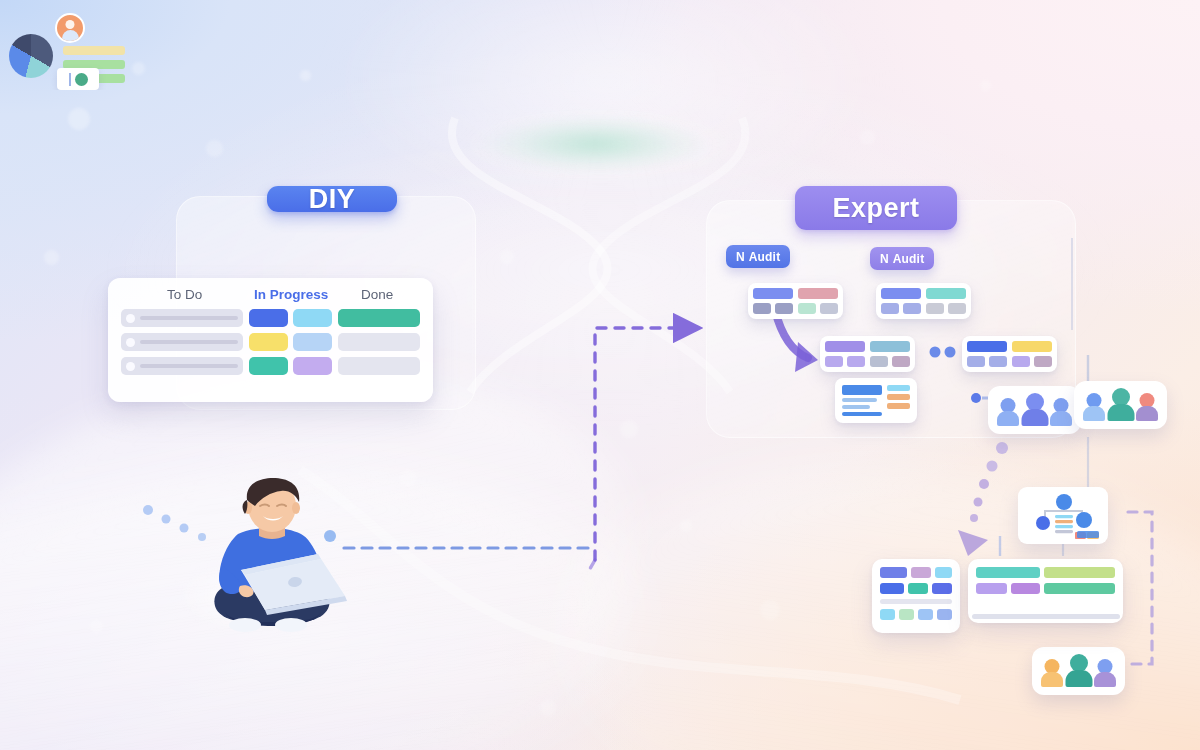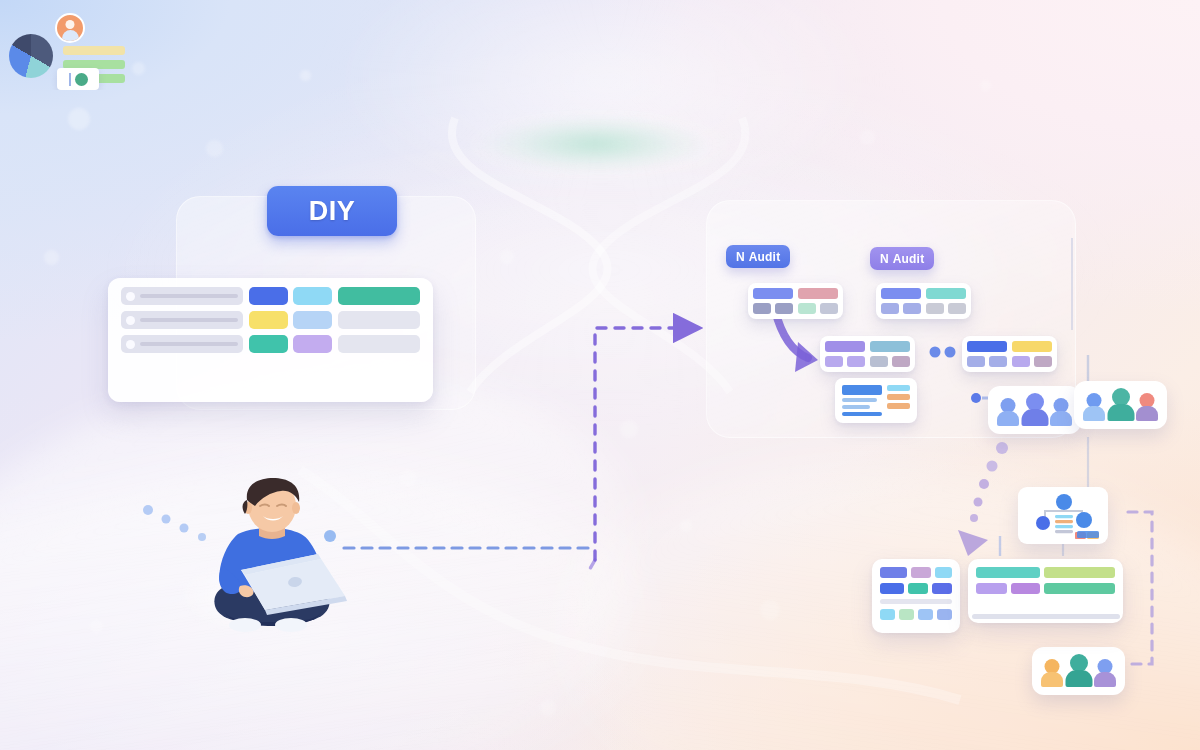--- a/index.html
+++ b/index.html
@@ -74,21 +74,21 @@
 
   
   .pill{
     position:absolute;
     display:flex; align-items:center; justify-content:center;
     border-radius:11px;
     color:#fff; font-weight:700; letter-spacing:.5px;
     text-shadow:0 1px 2px rgba(40,40,90,.25);
   }
   .pill-diy{
-    left:267px; top:186px; width:130px; height:50px; font-size:27px;
+    left:267px; top:186px; width:130px; height:26px; font-size:27px;
     background:linear-gradient(180deg,#5a84f0 0%,#4a6ee8 100%);
     box-shadow:0 7px 14px rgba(70,100,220,.32), 0 2px 4px rgba(70,100,220,.25);
   }
   .pill-expert{
     left:795px; top:186px; width:162px; height:44px; font-size:27px;
     background:linear-gradient(180deg,#9d8ef0 0%,#8a7ae8 100%);
     box-shadow:0 7px 14px rgba(140,120,225,.32), 0 2px 4px rgba(140,120,225,.25);
   }
 
   
@@ -280,22 +280,28 @@
 
     <g>
       <path d="M1128,512 L1152,512 L1152,664 L1130,664" stroke="#b9a8df" stroke-width="3.2" fill="none" stroke-dasharray="9 8" stroke-linecap="round" opacity=".9"></path>
     </g>
 
     <path d="M1000,556 L1000,536" stroke="#9fb4e8" stroke-width="2.4" opacity=".6"></path>
   </svg>
 
 
   <div class="pill pill-diy">DIY</div>
+  <div class="pill pill-expert">Expert</div>
 
   <div class="card kanban">
+    <div class="kan-head" id="kan-head">
+        <span>To Do</span>
+        <span class="active">In Progress</span>
+        <span>Done</span>
+      </div>
     <div id="kan-body">
         <div class="kan-row">
           <div class="kan-todo">
             <em></em>
             <u></u>
           </div>
           <div style="display: flex; gap: 5px;">
             <div class="kan-chip" style="flex: 1 1 0%; background: rgb(74, 110, 232);"></div>
             <div class="kan-chip" style="flex: 1 1 0%; background: rgb(143, 217, 245);"></div>
           </div>

